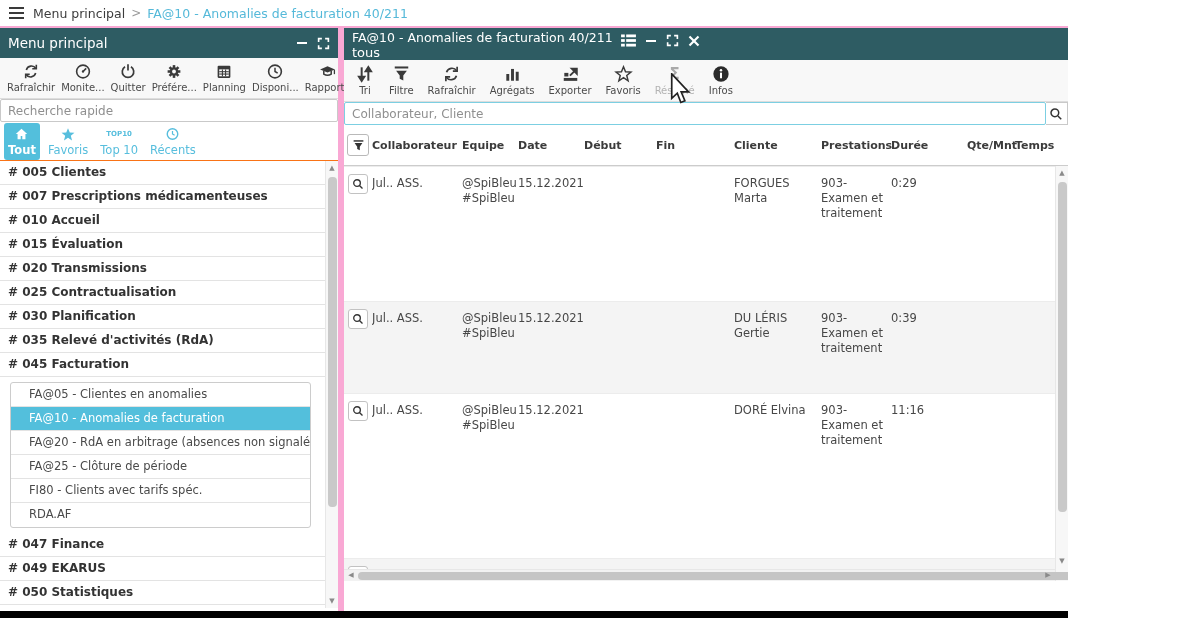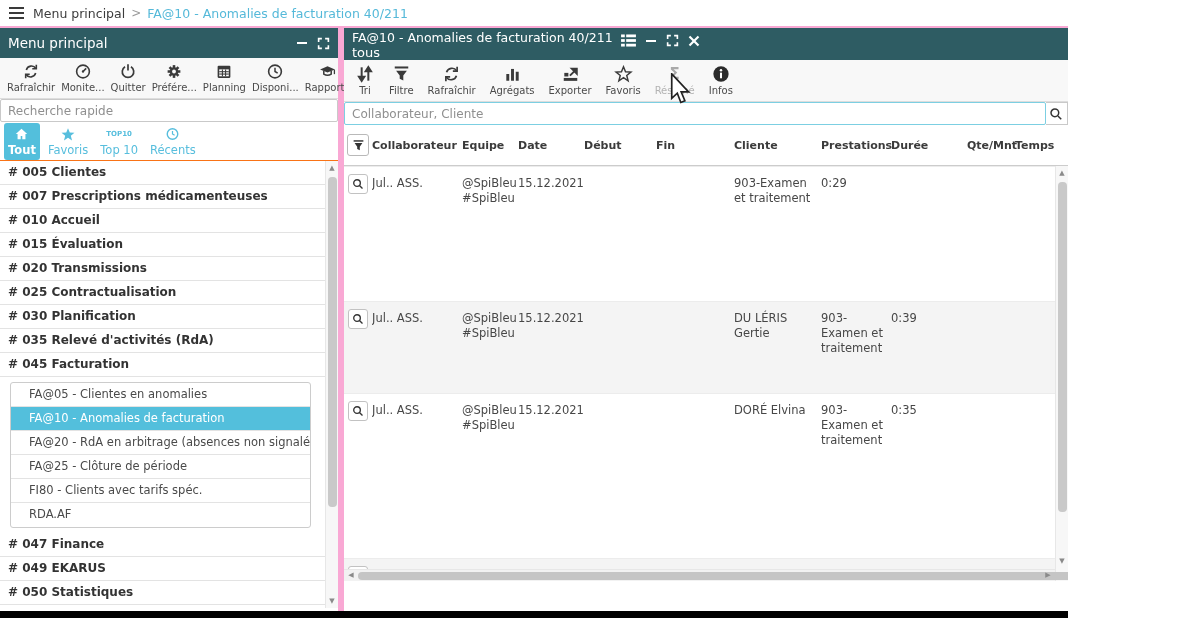--- a/index.html
+++ b/index.html
@@ -411,20 +411,21 @@
             <svg width="12" height="12" viewBox="0 0 16 16" fill="none" stroke="#333" stroke-width="1.8">
                 <circle cx="6.7" cy="6.7" r="4.4"></circle>
                 <line x1="10.2" y1="10.2" x2="14" y2="14"></line>
               </svg>
           </span>
           <div class="cell collab">Jul.. ASS.</div>
           <div class="cell">@SpiBleu #SpiBleu</div>
           <div class="cell">15.12.2021</div>
           <div class="cell"></div>
           <div class="cell"></div>
+          <div class="cell" style="padding-right:14px">FORGUES Marta</div>
           <div class="cell presta">903-Examen et traitement</div>
           <div class="cell">0:29</div>
           <div class="cell"></div>
           <div class="cell"></div>
           <div class="cell"></div>
           <div class="cell" style="padding-left:13px">Oui</div>
         </div>
 
         <div class="tgrid trow alt r2">
           <span class="rmag">
@@ -454,21 +455,21 @@
                 <line x1="10.2" y1="10.2" x2="14" y2="14"></line>
               </svg>
           </span>
           <div class="cell collab">Jul.. ASS.</div>
           <div class="cell">@SpiBleu #SpiBleu</div>
           <div class="cell">15.12.2021</div>
           <div class="cell"></div>
           <div class="cell"></div>
           <div class="cell" style="padding-right:14px">DORÉ Elvina</div>
           <div class="cell presta">903-Examen et traitement</div>
-          <div class="cell">0:35</div>
+          <div class="cell">11:16</div>
           <div class="cell"></div>
           <div class="cell"></div>
           <div class="cell"></div>
           <div class="cell" style="padding-left:13px">Oui</div>
         </div>
 
         <div class="tgrid trow alt r4">
           <span class="rmag">
             <svg width="12" height="12" viewBox="0 0 16 16" fill="none" stroke="#333" stroke-width="1.8">
                 <circle cx="6.7" cy="6.7" r="4.4"></circle>

